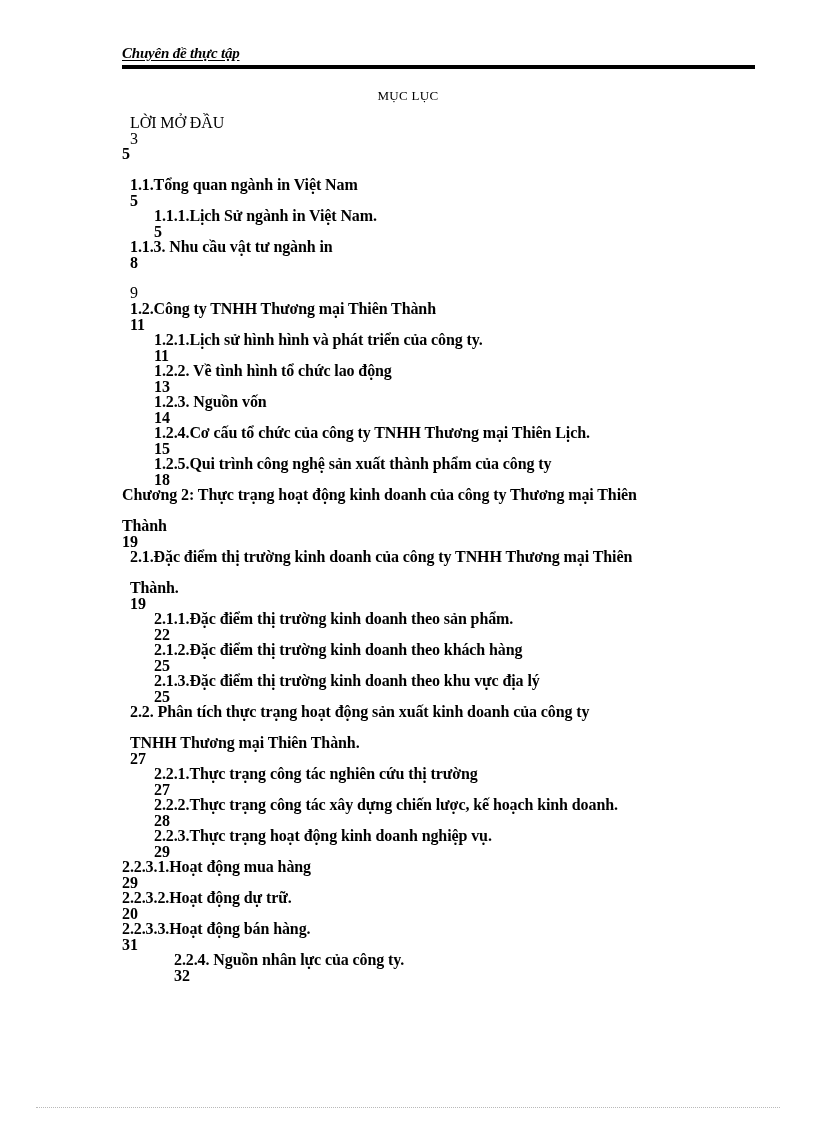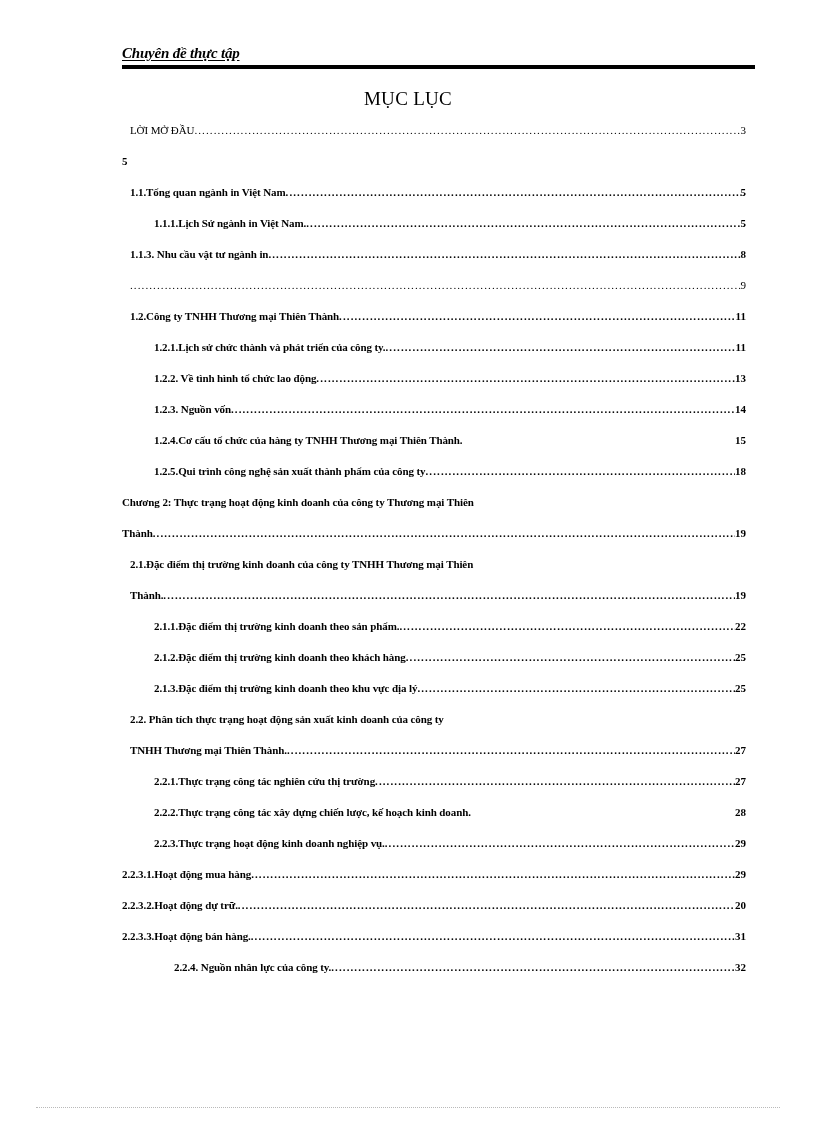--- a/index.html
+++ b/index.html
@@ -51,41 +51,42 @@
     border-top: 1px solid #000000;
   }
 
   
   .doc-title {
     position: absolute;
     left: 0;
     top: 88px;
     width: 816px;
     text-align: center;
-    font-size: 19px;
+    font-size: 13px;
     font-weight: normal;
     letter-spacing: 0.3px;
   }
 
   
   .toc {
     position: absolute;
     left: 122px;
     top: 115px;
     width: 624px;
   }
 
   .toc-row {
     display: flex;
-    align-items: center;
-    font-size: 11px;
+    align-items: flex-start;
+    font-size: 16px;
     font-weight: bold;
     line-height: 1.0;
     height: 31px;
     white-space: nowrap;
+    flex-direction: column;
   }
 
   .toc-label {
     flex: 0 0 auto;
     letter-spacing: -0.1px;
   }
 
   .toc-leader {
     flex: 1 1 auto;
     overflow: hidden;
@@ -170,36 +171,36 @@
         <span class="toc-label"></span>
         <span class="toc-leader"></span>
         <span class="toc-page">9</span>
       </div>
       <div class="toc-row ind-1">
         <span class="toc-label">1.2.Công ty TNHH Thương mại Thiên Thành</span>
         <span class="toc-leader"></span>
         <span class="toc-page">11</span>
       </div>
       <div class="toc-row ind-2">
-        <span class="toc-label">1.2.1.Lịch sử chức thành và phát triển của công ty. </span>
+        <span class="toc-label">1.2.1.Lịch sử hình hình và phát triển của công ty. </span>
         <span class="toc-leader"></span>
         <span class="toc-page">11</span>
       </div>
       <div class="toc-row ind-2">
         <span class="toc-label">1.2.2. Về tình hình tổ chức lao động</span>
         <span class="toc-leader"></span>
         <span class="toc-page">13</span>
       </div>
       <div class="toc-row ind-2">
         <span class="toc-label">1.2.3. Nguồn vốn </span>
         <span class="toc-leader"></span>
         <span class="toc-page">14</span>
       </div>
       <div class="toc-row ind-2 no-leader">
-        <span class="toc-label">1.2.4.Cơ cấu tổ chức của hàng ty TNHH Thương mại Thiên Thành.</span>
+        <span class="toc-label">1.2.4.Cơ cấu tổ chức của công ty TNHH Thương mại Thiên Lịch.</span>
         <span class="toc-page">15</span>
       </div>
       <div class="toc-row ind-2">
         <span class="toc-label">1.2.5.Qui trình công nghệ sản xuất thành phẩm của công ty </span>
         <span class="toc-leader"></span>
         <span class="toc-page">18</span>
       </div>
       <div class="toc-row ind-0 no-leader">
         <span class="toc-label">Chương 2: Thực trạng hoạt động kinh doanh của công ty Thương mại Thiên</span>
         <span class="toc-page"></span>

